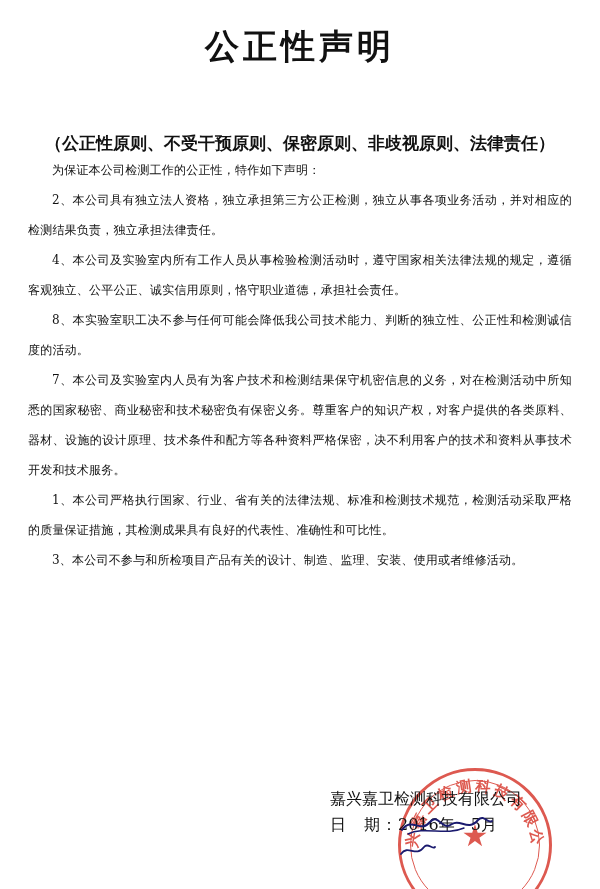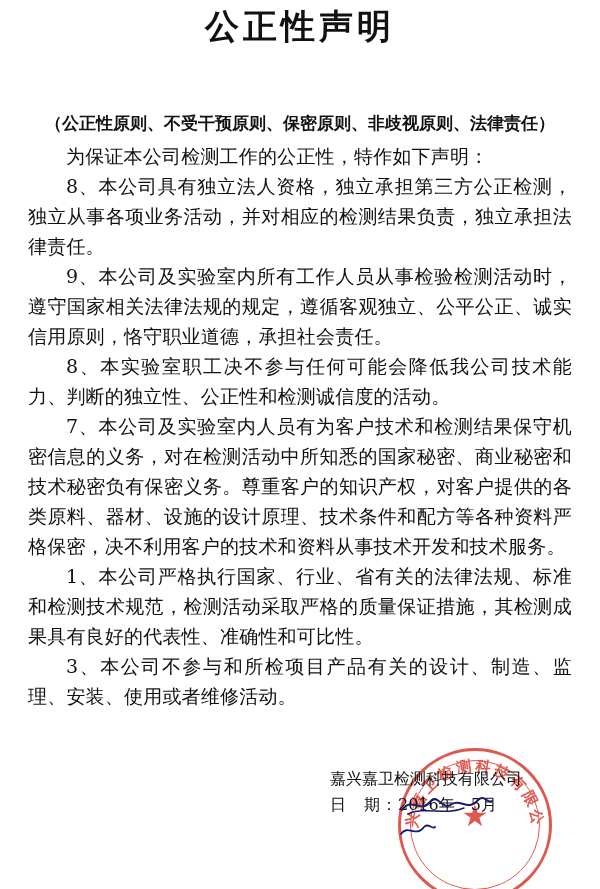--- a/index.html
+++ b/index.html
@@ -20,35 +20,34 @@
     width: 600px;
     height: 889px;
     box-sizing: border-box;
     padding: 0 28px;
   }
   .doc-title {
     text-align: center;
     font-size: 34px;
     font-weight: bold;
     letter-spacing: 4px;
-    margin-top: 4px;
+    margin-top: 24px;
     margin-bottom: 0;
     font-family: "DejaVu Serif", "Liberation Serif", serif;
   }
   .subtitle {
     text-align: center;
     font-size: 17px;
     font-weight: bold;
     margin-top: 62px;
-    margin-bottom: 6px;
     letter-spacing: 0px;
     font-family: "DejaVu Serif", "Liberation Serif", serif;
   }
   .body-text {
-    font-size: 19px;
+    font-size: 12px;
     line-height: 30px;
     text-align: justify;
     text-justify: inter-ideograph;
     letter-spacing: 0.2px;
     font-family: "DejaVu Serif", "Liberation Serif", serif;
   }
   .para {
     margin: 0;
     text-indent: 2em;
   }
@@ -138,22 +137,22 @@
 <body>
 
 <div class="page">
 
   <div class="doc-title">公正性声明</div>
 
   <div class="subtitle">（公正性原则、不受干预原则、保密原则、非歧视原则、法律责任）</div>
 
   <div class="body-text">
     <p class="para">为保证本公司检测工作的公正性，特作如下声明：</p>
-    <p class="para">8、本公司具有独立法人资格，独立承担第三方公正检测，独立从事各项业务活动，并对相应的检测结果负责，独立承担法律责任。</p>
-    <p class="para">9、本公司及实验室内所有工作人员从事检验检测活动时，遵守国家相关法律法规的规定，遵循客观独立、公平公正、诚实信用原则，恪守职业道德，承担社会责任。</p>
+    <p class="para">2、本公司具有独立法人资格，独立承担第三方公正检测，独立从事各项业务活动，并对相应的检测结果负责，独立承担法律责任。</p>
+    <p class="para">4、本公司及实验室内所有工作人员从事检验检测活动时，遵守国家相关法律法规的规定，遵循客观独立、公平公正、诚实信用原则，恪守职业道德，承担社会责任。</p>
     <p class="para">8、本实验室职工决不参与任何可能会降低我公司技术能力、判断的独立性、公正性和检测诚信度的活动。</p>
     <p class="para">7、本公司及实验室内人员有为客户技术和检测结果保守机密信息的义务，对在检测活动中所知悉的国家秘密、商业秘密和技术秘密负有保密义务。尊重客户的知识产权，对客户提供的各类原料、器材、设施的设计原理、技术条件和配方等各种资料严格保密，决不利用客户的技术和资料从事技术开发和技术服务。</p>
     <p class="para">1、本公司严格执行国家、行业、省有关的法律法规、标准和检测技术规范，检测活动采取严格的质量保证措施，其检测成果具有良好的代表性、准确性和可比性。</p>
     <p class="para">3、本公司不参与和所检项目产品有关的设计、制造、监理、安装、使用或者维修活动。</p>
   </div>
 
   <div class="seal">
     <div class="seal-inner"></div>
     <svg class="seal-arc" viewBox="0 0 148 148">
       <defs>

